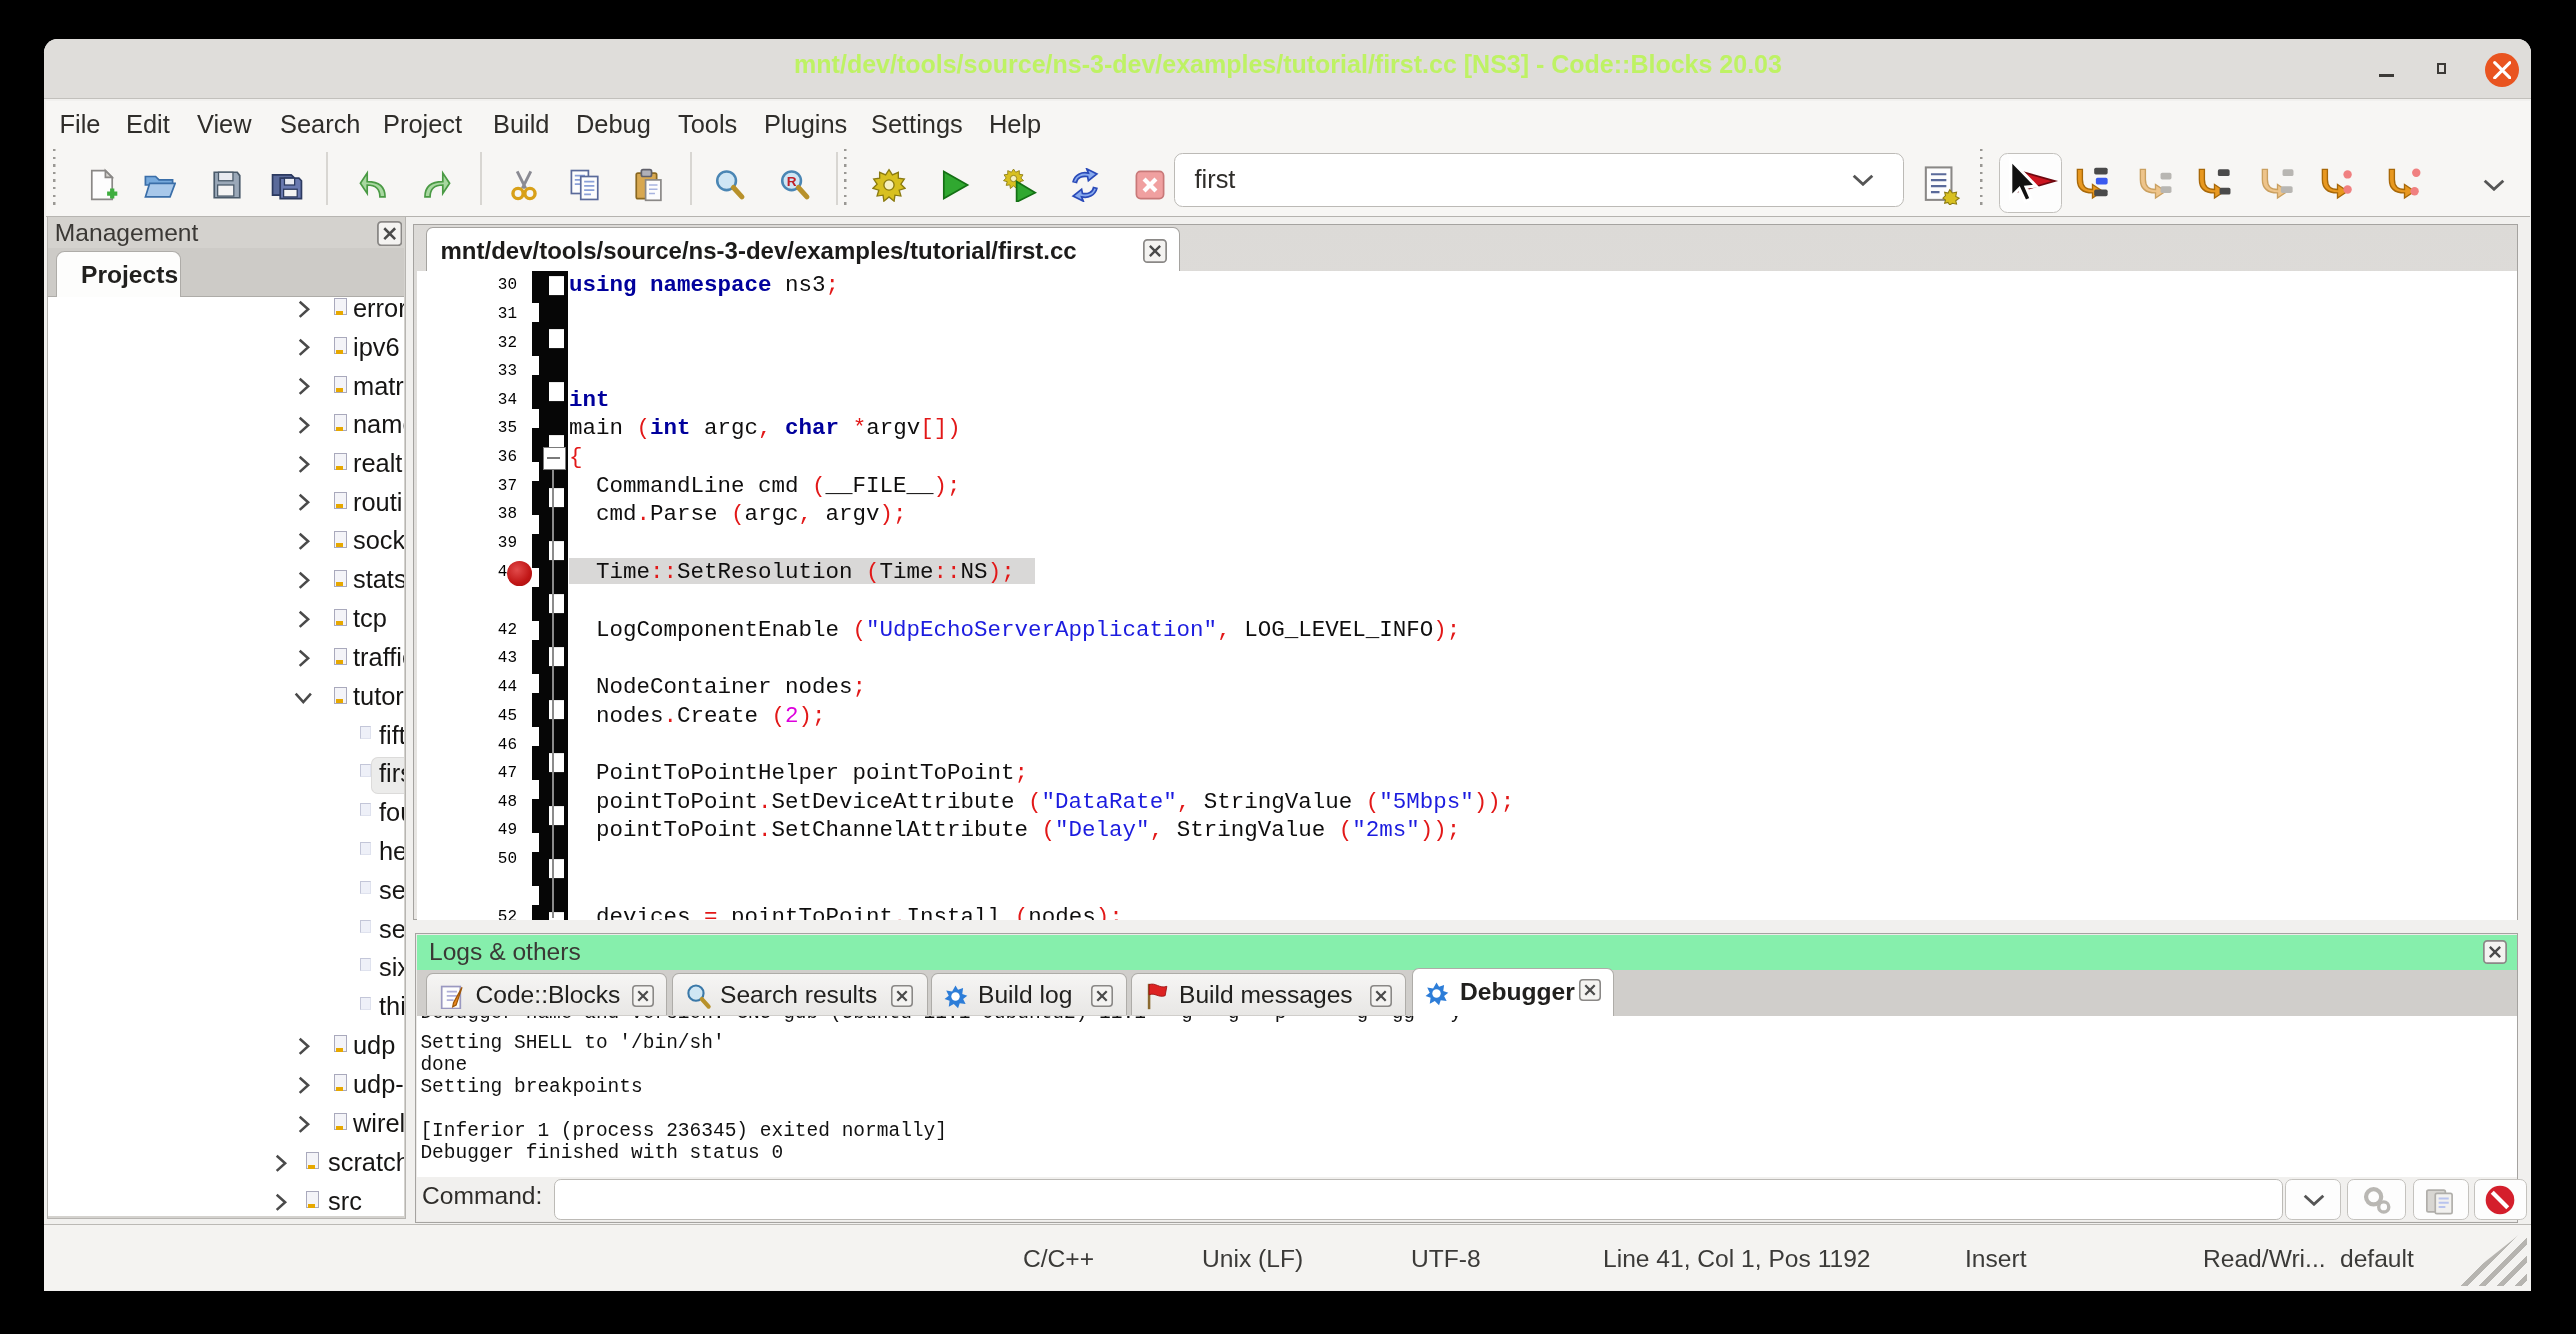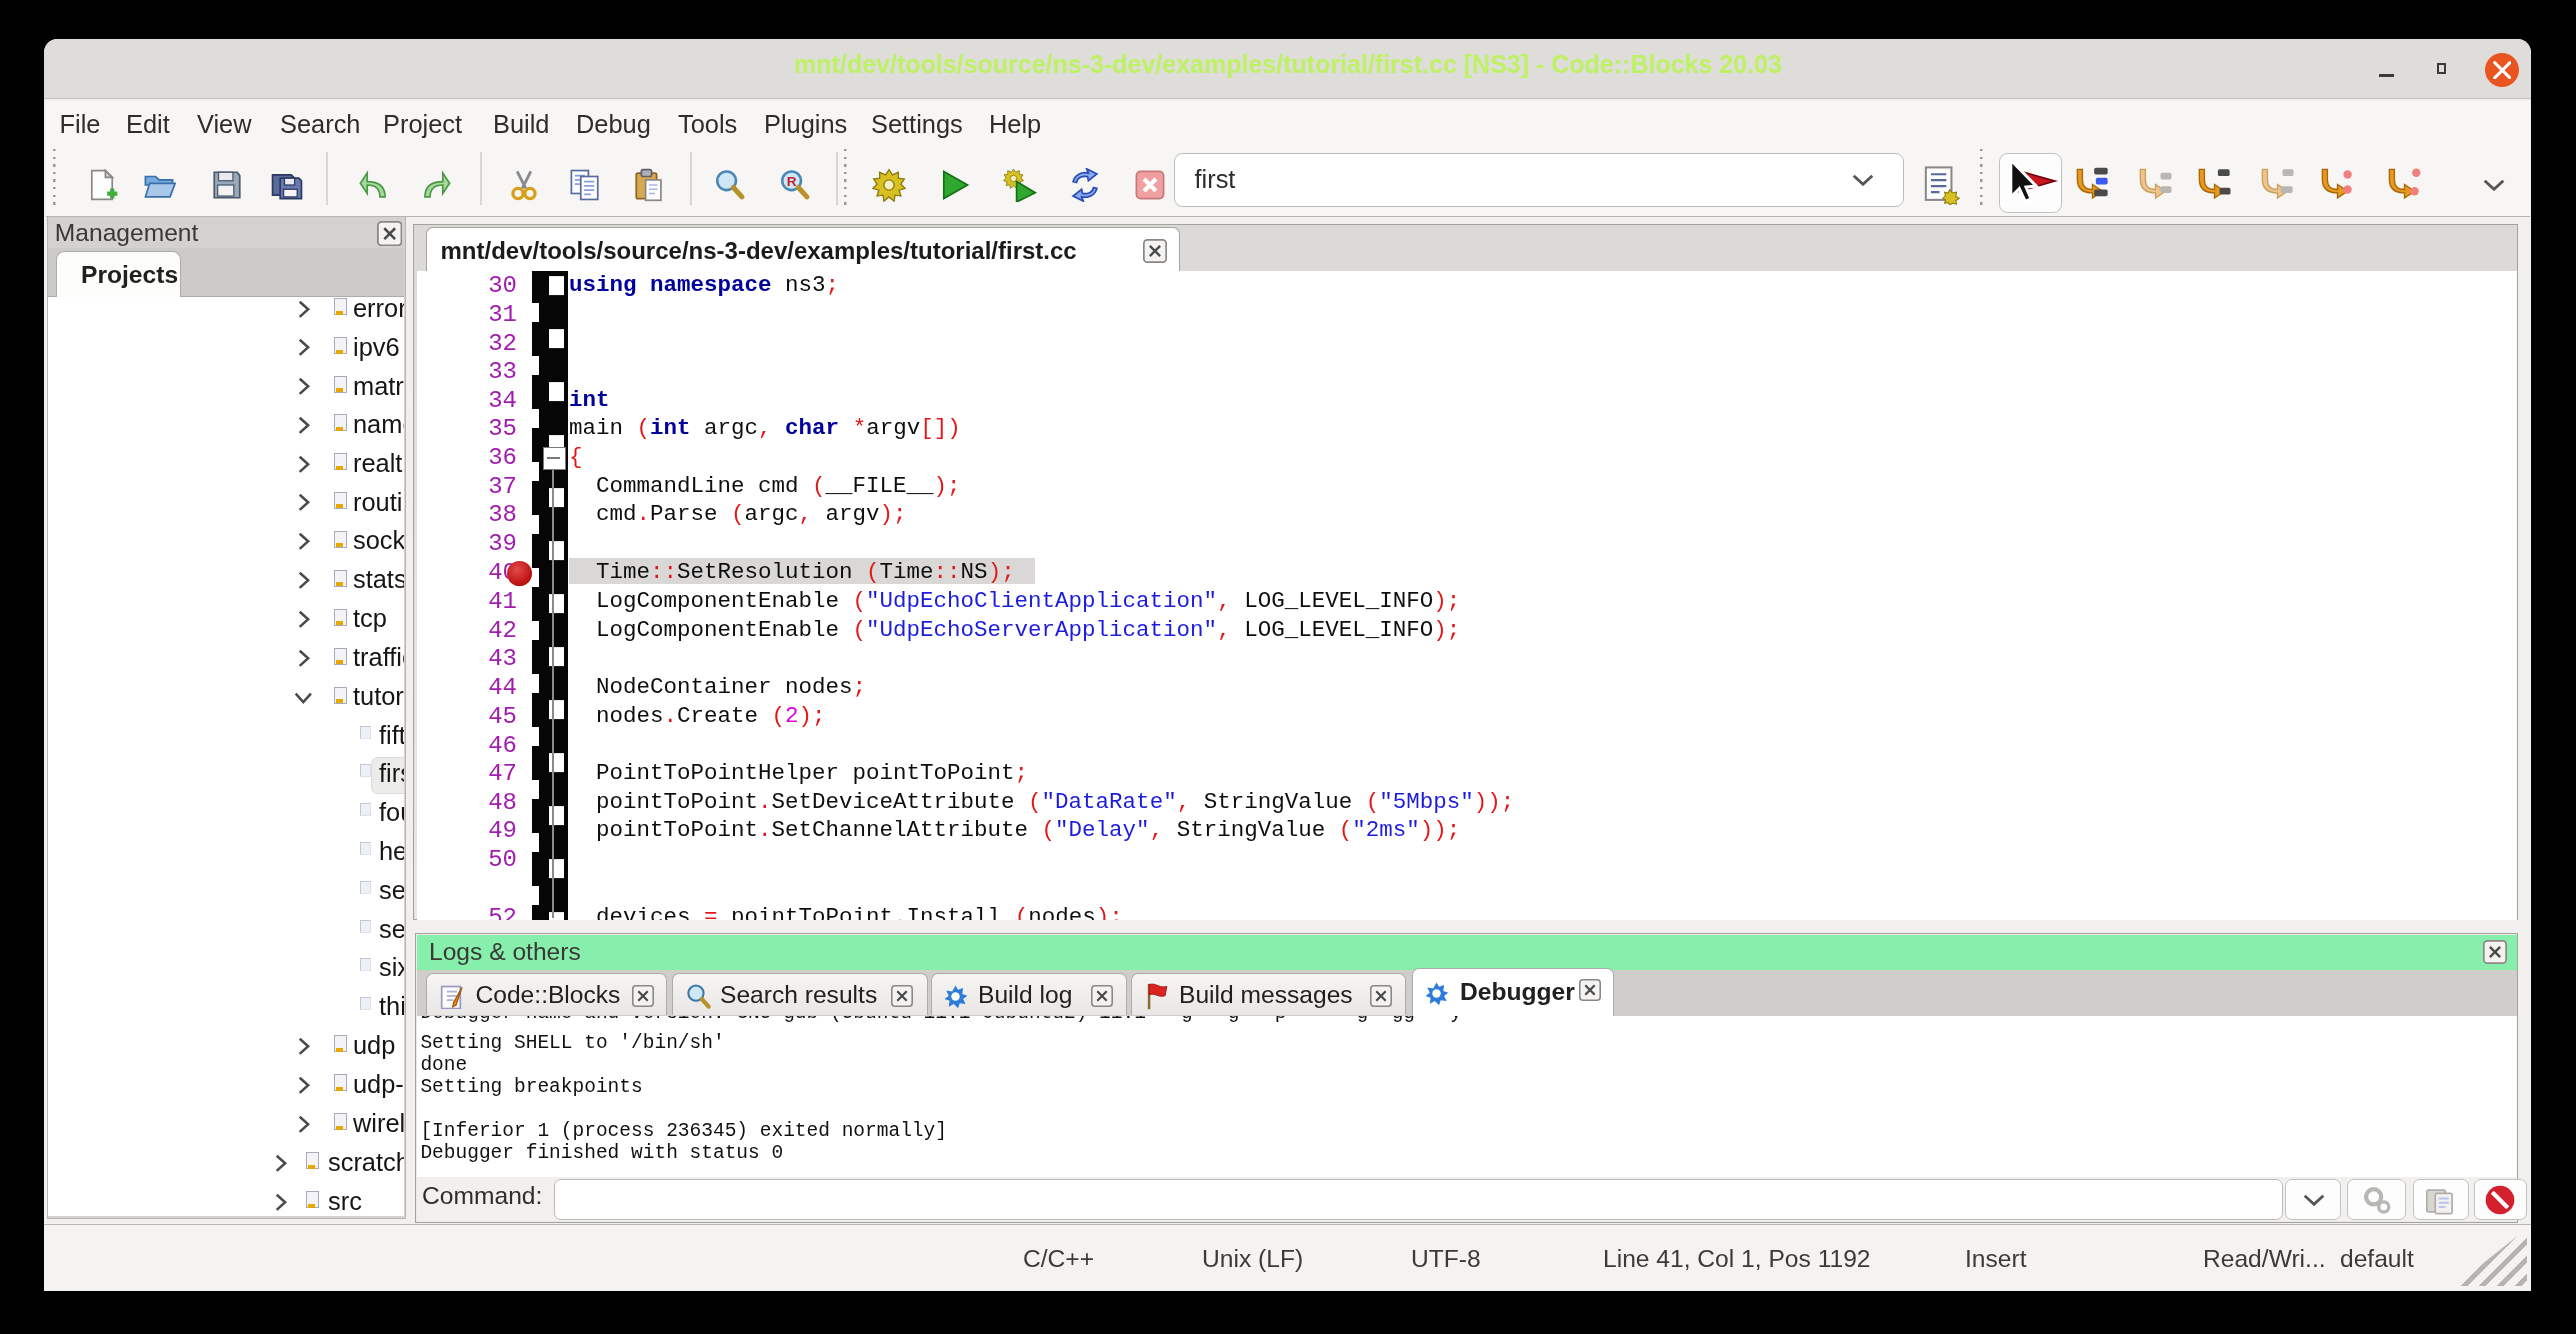--- a/index.html
+++ b/index.html
@@ -37,21 +37,21 @@
 #projtab span { position:absolute; left:24px; top:8.5px; }
 #tree { left:48px; top:296px; width:356px; height:920px; background:#fff; border-top:1.7px solid #aeaca8; overflow:hidden; }
 .titem { position:absolute; font-size:25.4px; color:#161514; white-space:nowrap; }
 
 #ednb { left:413px; top:224px; width:2105px; height:696px; background:linear-gradient(180deg,#dcdad7,#e9e7e4); border:1.7px solid #a5a3a0; }
 #edtab { left:426px; top:227px; width:754px; height:45px; background:#fff; border:1.7px solid #a5a3a0; border-bottom:none; border-radius:6.8px 6.8px 0 0; }
 #edtab span { position:absolute; left:13.5px; top:8.5px; font-size:24px; font-weight:bold; color:#1c1b1a; }
 #edcontent { left:417px; top:271px; width:2100px; height:649px; background:#fff; overflow:hidden; }
 
 .crow { position:absolute; left:0; width:2100px; height:29px; }
-.lnum { position:absolute; width:100px; text-align:right; font-family:"Liberation Mono",monospace; font-size:24px; line-height:29px; color:#a21caf; }
+.lnum { position:absolute; width:100px; text-align:right; font-family:"Liberation Mono",monospace; font-size:16px; line-height:29px; color:#000000; }
 .code { position:absolute; left:152px; font-family:"Liberation Mono",monospace; font-size:22.5px; line-height:29px; color:#0f0e0e; white-space:pre; }
 .kw { color:#00009c; font-weight:bold; }
 .op { color:#e21818; }
 .st { color:#1c1cdf; }
 .nm { color:#dd00dd; }
 #zipper { left:532px; top:271px; width:36px; height:649px; background-color:#060606;
   background-image:
     linear-gradient(180deg,#fff 0 18.6px, rgba(0,0,0,0) 18.6px),
     linear-gradient(180deg,#fff 0 18.6px, rgba(0,0,0,0) 18.6px);
   background-size:15.2px 53px, 6.8px 53px;
@@ -369,24 +369,20 @@
 <div class="crow" style="top:229px">
       <span class="lnum">38</span>
       <span class="code">  cmd<span class="op">.</span>Parse <span class="op">(</span>argc<span class="op">,</span> argv<span class="op">);</span></span>
     </div>
 <div class="crow" style="top:258px">
       <span class="lnum">39</span>
     </div>
 <div class="crow" style="top:287px">
       <span class="lnum">40</span>
       <span class="code">  Time<span class="op">::</span>SetResolution <span class="op">(</span>Time<span class="op">::</span>NS<span class="op">);</span></span>
-    </div>
-<div class="crow" style="top:316px">
-      <span class="lnum">41</span>
-      <span class="code">  LogComponentEnable <span class="op">(</span><span class="st">"UdpEchoClientApplication"</span><span class="op">,</span> LOG_LEVEL_INFO<span class="op">);</span></span>
     </div>
 <div class="crow" style="top:345px">
       <span class="lnum">42</span>
       <span class="code">  LogComponentEnable <span class="op">(</span><span class="st">"UdpEchoServerApplication"</span><span class="op">,</span> LOG_LEVEL_INFO<span class="op">);</span></span>
     </div>
 <div class="crow" style="top:373px">
       <span class="lnum">43</span>
     </div>
 <div class="crow" style="top:402px">
       <span class="lnum">44</span>

